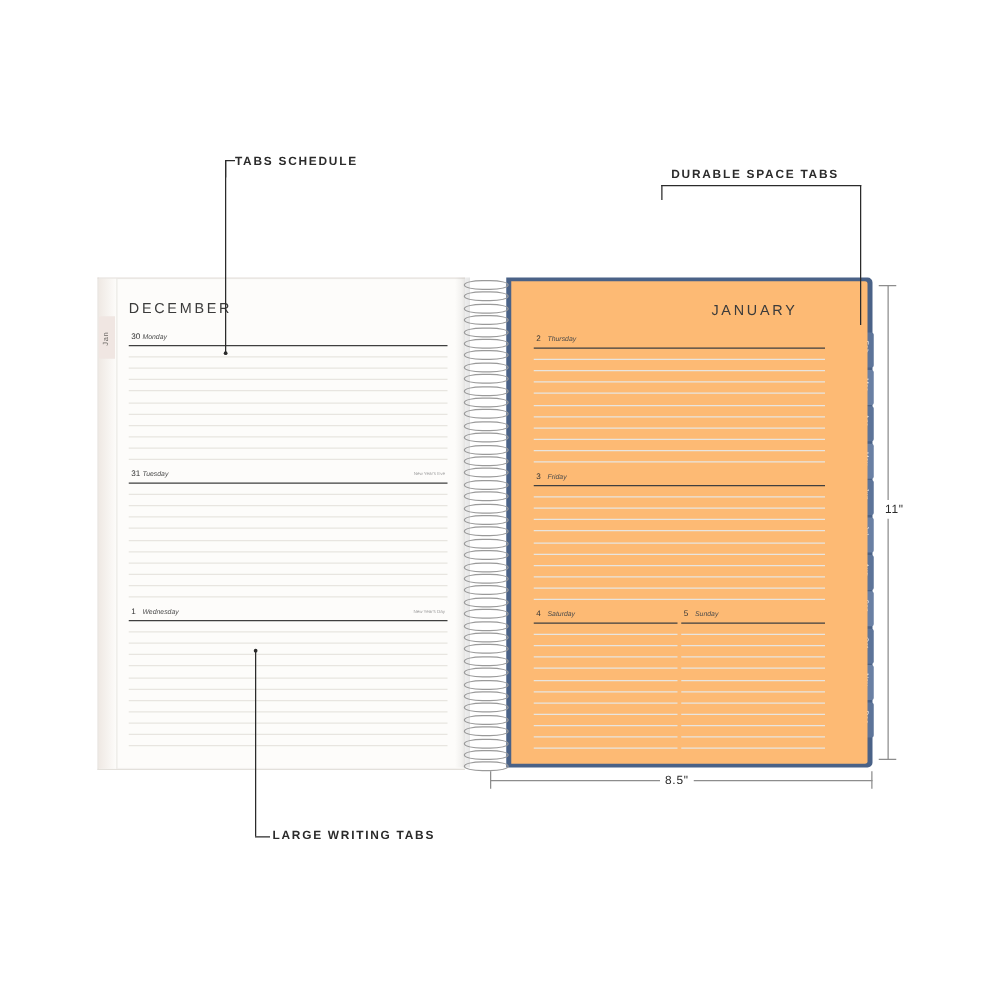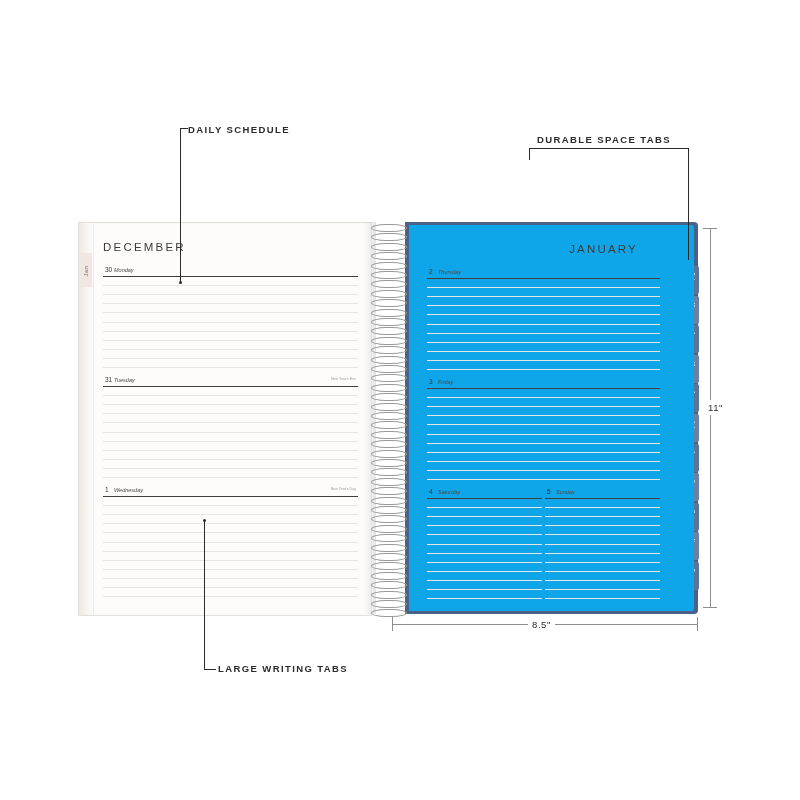--- a/index.html
+++ b/index.html
@@ -41,21 +41,21 @@
     box-shadow: -1px 0 2px rgba(0,0,0,.04) inset;}
   .left-edge{position:absolute;left:0;top:0;width:14px;height:392px;
     background:linear-gradient(to right,#efe9e4,#fdfcfa);
     border-right:1px solid #eceae6;}
   .tab-jan{position:absolute;left:0px;top:30px;width:13px;height:34px;
     background:#f0e6e2;border-radius:2px 0 0 2px;}
   .tab-jan span{display:block;transform:rotate(-90deg);font-size:6px;color:#6d6a66;
     margin-top:14px;letter-spacing:.5px;}
   .right-cover{position:absolute;left:327px;top:0;width:293px;height:392px;
     background:#4a6287;border-radius:0 4px 4px 0;}
-  .right-inner{position:absolute;left:331px;top:3px;width:285px;height:386px;background:#0ea5e9;
+  .right-inner{position:absolute;left:331px;top:3px;width:285px;height:386px;background:#fdba74;
     border-radius:0 2px 2px 0;}
 
   .spine{position:absolute;left:286px;top:0;width:46px;height:392px;}
   .spine-shadow-l{position:absolute;left:0;top:0;width:12px;height:392px;
     background:linear-gradient(to left,rgba(0,0,0,.10),rgba(0,0,0,0));}
   .coil{position:absolute;left:7px;top:4px;width:34px;height:6px;}
   .coil i{position:absolute;left:0;top:0;width:34px;height:6px;
     border:1.1px solid #9a9a9a;border-radius:50%/60%;background:transparent;}
 
   .page-title{position:absolute;font-size:11.5px;letter-spacing:2.2px;color:#3b3b3b;}
@@ -392,21 +392,21 @@
         </div>
         <div class="coil" style="top: 378px;">
           <i></i>
         </div>
         <div class="coil" style="top: 387.4px;">
           <i></i>
         </div>
       </div>
   </div>
 
-  <div class="callout" style="left:188px;top:124px;">DAILY SCHEDULE</div>
+  <div class="callout" style="left:188px;top:124px;">TABS SCHEDULE</div>
   <div class="leader v" style="left:180px;top:128px;height:14px;background:#2b2b2b;"></div>
   <div class="leader h" style="left:180px;top:128px;width:8px;"></div>
   <div class="leader v" style="left:180px;top:128px;height:155px;"></div>
   <div class="dot" style="left:178.5px;top:281px;"></div>
 
   <div class="callout" style="left:537px;top:134px;">DURABLE SPACE TABS</div>
   <div class="leader h" style="left:529px;top:148px;width:160px;"></div>
   <div class="leader v" style="left:529px;top:148px;height:12px;"></div>
   <div class="leader v" style="left:688px;top:148px;height:112px;"></div>
 

